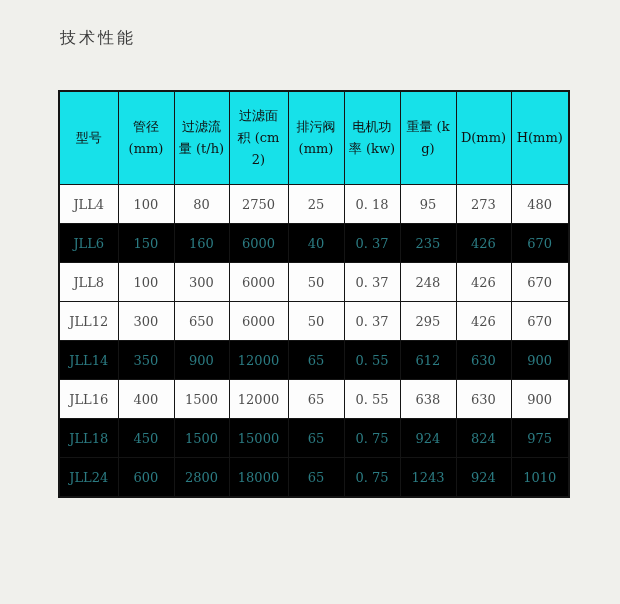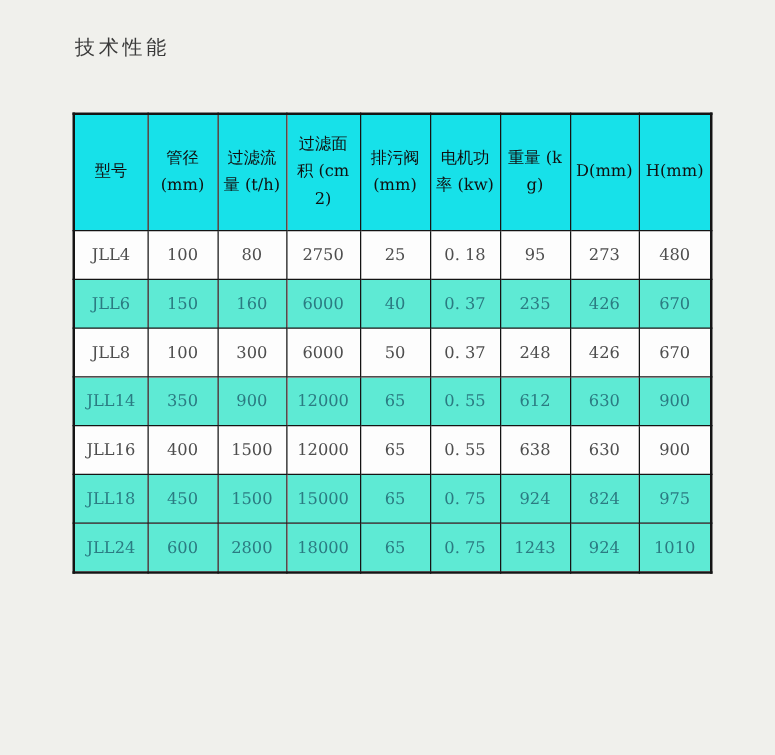--- a/index.html
+++ b/index.html
@@ -44,21 +44,21 @@
     line-height:1.7;
   }
   .spec td{
     height:38px;
     font-size:13px;
     color:#4e4e4e;
     padding:0 2px;
     background:#fdfdfd;
   }
   .spec tr.alt td{
-    background:#5eead4;
+    background:#000000;
     color:#2b7b82;
   }
 </style>
 </head>
 <body>
 
 <h1 class="page-title">技术性能</h1>
 
 <table class="spec">
   <colgroup>
@@ -112,20 +112,31 @@
       <td>JLL8</td>
       <td>100</td>
       <td>300</td>
       <td>6000</td>
       <td>50</td>
       <td>0. 37</td>
       <td>248</td>
       <td>426</td>
       <td>670</td>
     </tr>
+    <tr>
+      <td>JLL12</td>
+      <td>300</td>
+      <td>650</td>
+      <td>6000</td>
+      <td>50</td>
+      <td>0. 37</td>
+      <td>295</td>
+      <td>426</td>
+      <td>670</td>
+    </tr>
     <tr class="alt">
       <td>JLL14</td>
       <td>350</td>
       <td>900</td>
       <td>12000</td>
       <td>65</td>
       <td>0. 55</td>
       <td>612</td>
       <td>630</td>
       <td>900</td>

